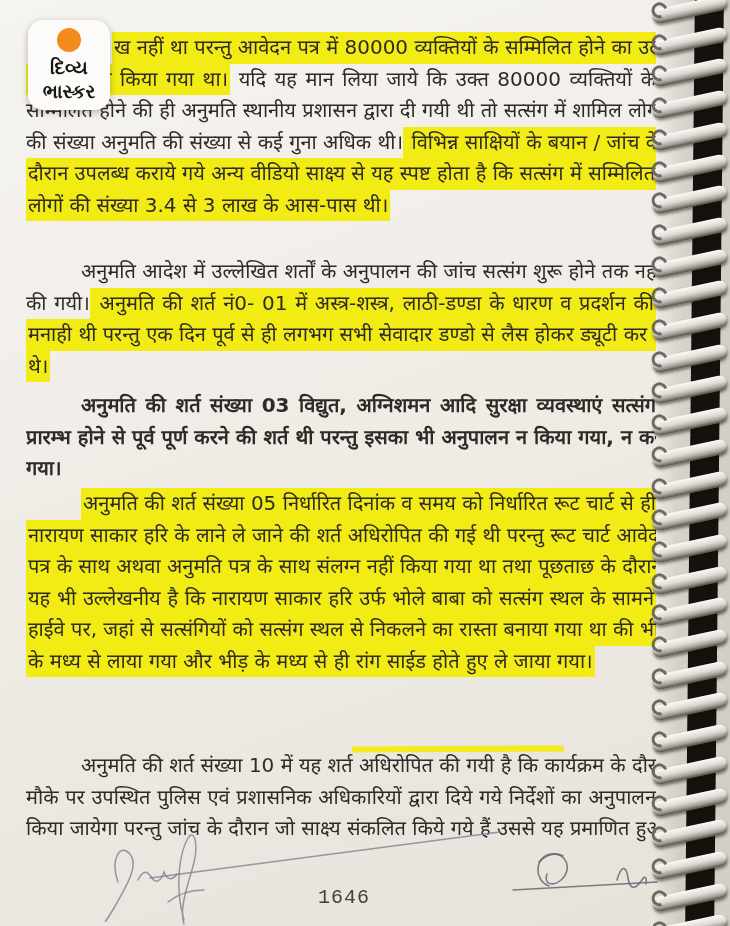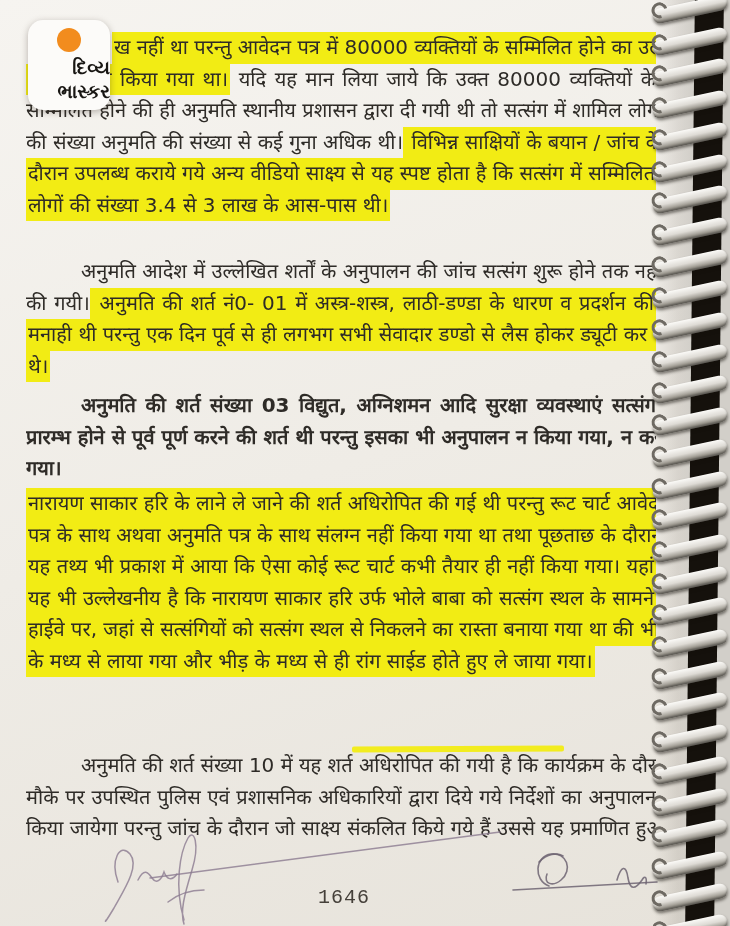--- a/index.html
+++ b/index.html
@@ -26,21 +26,21 @@
   .h{background:var(--hl,#f2ec14);padding:6px 2px 7px 2px;box-decoration-break:clone;}
 
   
   .hl-mark{position:absolute;left:352px;top:746px;width:212px;height:6px;background:var(--hl,#f2ec14);
     border-radius:2px;transform:rotate(-.3deg);opacity:.95;}
 
   
   .logo{position:absolute;left:28px;top:20px;width:82px;height:90px;background:#fcfbf9;
     border-radius:15px;box-shadow:0 2px 7px rgba(60,50,40,.35);z-index:6;text-align:center;}
   .logo-dot{width:24px;height:24px;border-radius:50%;margin:8px auto 3px auto;}
-  .logo-t1,.logo-t2{font-weight:700;color:#181613;font-size:19px;line-height:24px;letter-spacing:0;text-align:right;}
+  .logo-t1,.logo-t2{font-weight:700;color:#181613;font-size:19px;line-height:24px;letter-spacing:0;}
 
   
   .pagenum{position:absolute;left:318px;top:886px;font-size:20px;letter-spacing:1px;color:#45403a;
     font-family:Liberation Mono, monospace;}
   .sig{position:absolute;pointer-events:none;}
   .sig path{fill:none;stroke-linecap:round;}
   .sig-left{left:80px;top:824px;}
   .sig-left path{stroke:#8b7b90;stroke-width:1.5;opacity:.8;}
   .sig-right{left:505px;top:846px;}
   .sig-right path{stroke:#6d6472;stroke-width:1.6;opacity:.85;}
@@ -78,23 +78,23 @@
           <div class="line just"><span class="n">की गयी।</span><span class="h"> अनुमति की शर्त नं0- 01 में अस्त्र-शस्त्र, लाठी-डण्डा के धारण व प्रदर्शन की</span></div>
           <div class="line just"><span class="h">मनाही थी परन्तु एक दिन पूर्व से ही लगभग सभी सेवादार डण्डो से लैस होकर ड्यूटी कर रहे</span></div>
           <div class="line"><span class="h">थे।</span></div>
         </div>
         <div class="para">
           <div class="line just indent"><span class="n">अनुमति की शर्त संख्या 03 विद्युत, अग्निशमन आदि सुरक्षा व्यवस्थाएं सत्संग</span></div>
           <div class="line just"><span class="n">प्रारम्भ होने से पूर्व पूर्ण करने की शर्त थी परन्तु इसका भी अनुपालन न किया गया, न कराया</span></div>
           <div class="line"><span class="n">गया।</span></div>
         </div>
         <div class="para">
+          <div class="line just indent"><span class="h">अनुमति की शर्त संख्या 05 निर्धारित दिनांक व समय को  निर्धारित रूट चार्ट से ही</span></div>
           <div class="line just"><span class="h">नारायण साकार हरि के लाने ले जाने की शर्त अधिरोपित की गई थी परन्तु रूट चार्ट आवेदन</span></div>
           <div class="line just"><span class="h">पत्र के साथ अथवा अनुमति पत्र के साथ संलग्न नहीं किया गया था तथा पूछताछ के दौरान</span></div>
-          <div class="line just"><span class="h">यह तथ्य भी प्रकाश में आया कि ऐसा कोई रूट चार्ट कभी तैयार ही नहीं किया गया। यहां</span></div>
           <div class="line just"><span class="h">यह भी उल्लेखनीय है कि नारायण साकार हरि उर्फ भोले बाबा को सत्संग स्थल के सामने</span></div>
           <div class="line just"><span class="h">हाईवे पर, जहां से सत्संगियों को सत्संग स्थल से निकलने का रास्ता बनाया गया था की भीड़</span></div>
           <div class="line"><span class="h">के मध्य से लाया गया और भीड़ के मध्य से ही रांग साईड होते हुए ले जाया गया।</span></div>
         </div>
         <div class="para">
           <div class="line just indent"><span class="n">अनुमति की शर्त संख्या 10 में यह शर्त अधिरोपित की गयी है कि कार्यक्रम के दौरान</span></div>
           <div class="line just"><span class="n">मौके पर उपस्थित पुलिस एवं प्रशासनिक अधिकारियों द्वारा दिये गये निर्देशों का अनुपालन</span></div>
           <div class="line just"><span class="n">किया जायेगा परन्तु जांच के दौरान जो साक्ष्य संकलित किये गये हैं उससे यह प्रमाणित हुआ</span></div>
         </div>
       </div>

